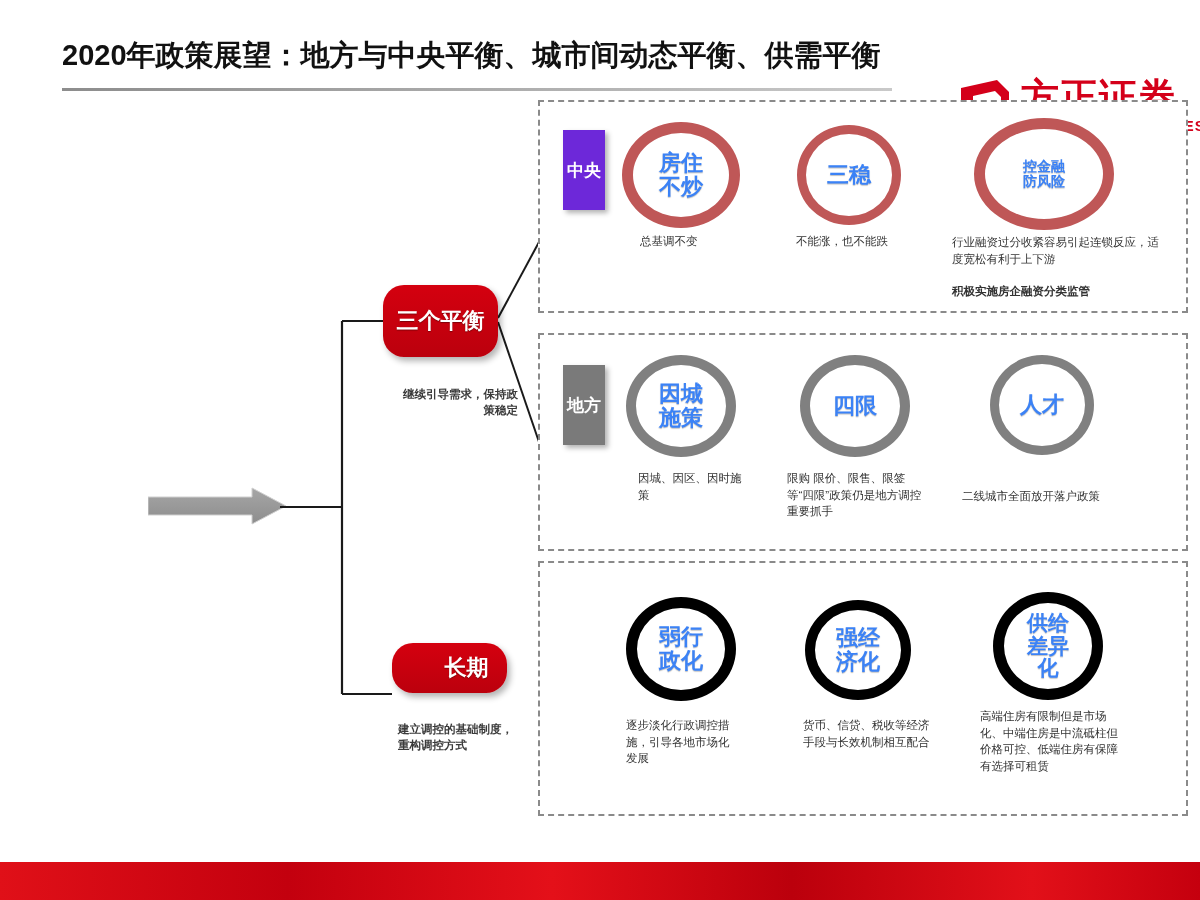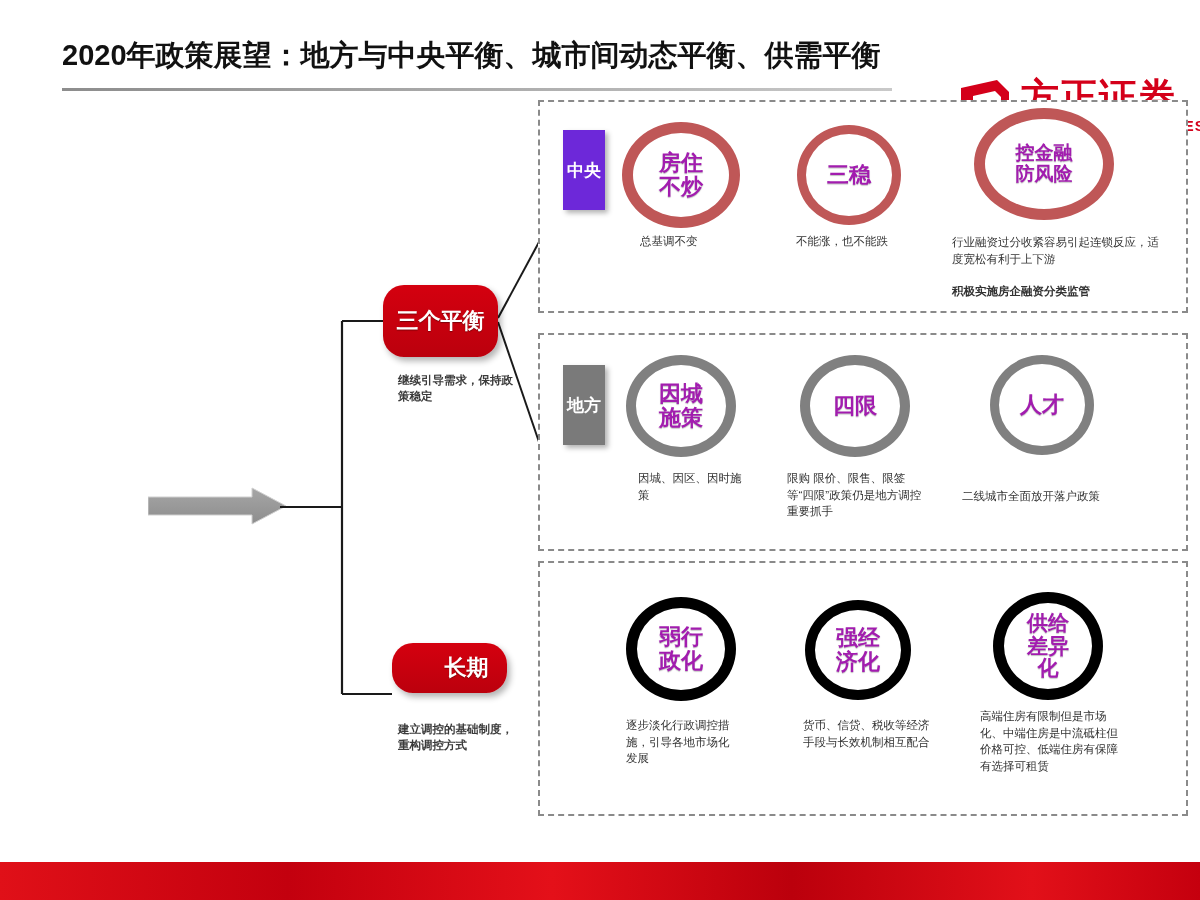--- a/index.html
+++ b/index.html
@@ -61,21 +61,21 @@
     color:#fff; font-weight:bold; font-size:22px;
     display:flex; align-items:center; justify-content:center;
     text-shadow:0 1px 1px rgba(0,0,0,.35);
   }
   .midbox.b1 { left:383px; top:285px; width:115px; height:72px; }
   .midbox.b2 { left:392px; top:643px; width:115px; height:50px;padding-left:34px; }
   .midcap {
     position:absolute; font-size:11.5px; font-weight:bold; color:#3a3a3a;
     line-height:16px; width:120px;
   }
-  .midcap.c1 { left:398px; top:372px; }
+  .midcap.c1 { left:398px; top:386px;text-align:right; }
   .midcap.c2 { left:398px; top:721px; }
 
   
   .panel {
     position:absolute;
     border:2px dashed #8a8a8a;
     background:#fff;
   }
   .panel.p1 { left:538px; top:100px; width:650px; height:213px; }
   .panel.p2 { left:538px; top:333px; width:650px; height:218px; }
@@ -90,21 +90,21 @@
     text-align:center;
   }
   .badge.central { left:563px; top:130px; background:#6d28d9; }
   .badge.local   { left:563px; top:365px; background:#7a7a7a; }
 
   
   .node { position:absolute; }
   .circle {
     position:absolute; border-radius:50%;
     display:flex; align-items:center; justify-content:center;
-    text-align:center; font-weight:bold; color:#a21caf;
+    text-align:center; font-weight:bold; color:#3b82f6;
     background:#fff;
   }
   .circle .ctext { line-height:1.08; text-shadow:0 1px 1px rgba(0,0,0,.25); }
   .cap {
     position:absolute; font-size:11.5px; color:#333; line-height:16.5px;
     font-weight:normal;
   }
   .cap2 { position:absolute; font-size:11.5px; color:#333; line-height:16.5px;font-weight:bold; }
 
   
@@ -173,21 +173,21 @@
   </div>
 
   <div class="node">
     <div class="circle" style="left:797px; top:125px; width:104px; height:100px; border:9px solid #bf5757; font-size:22px;">
       <span class="ctext">三稳</span>
     </div>
     <div class="cap" style="left:796px; top:233px; width:150px;">不能涨，也不能跌</div>
   </div>
 
   <div class="node">
-    <div class="circle" style="left:974px; top:108px; width:140px; height:112px; border:11px solid #bf5757; font-size:19px;">
+    <div class="circle" style="left:974px; top:118px; width:140px; height:112px; border:11px solid #bf5757; font-size:14px;">
       <span class="ctext">控金融<br>防风险</span>
     </div>
     <div class="cap" style="left:952px; top:234px; width:218px;">行业融资过分收紧容易引起连锁反应，适度宽松有利于上下游</div>
     <div class="cap2" style="left:952px; top:283px; width:218px;">积极实施房企融资分类监管</div>
   </div>
 
   <div class="panel p2"></div>
   <div class="badge local">地方</div>
 
   <div class="node">

